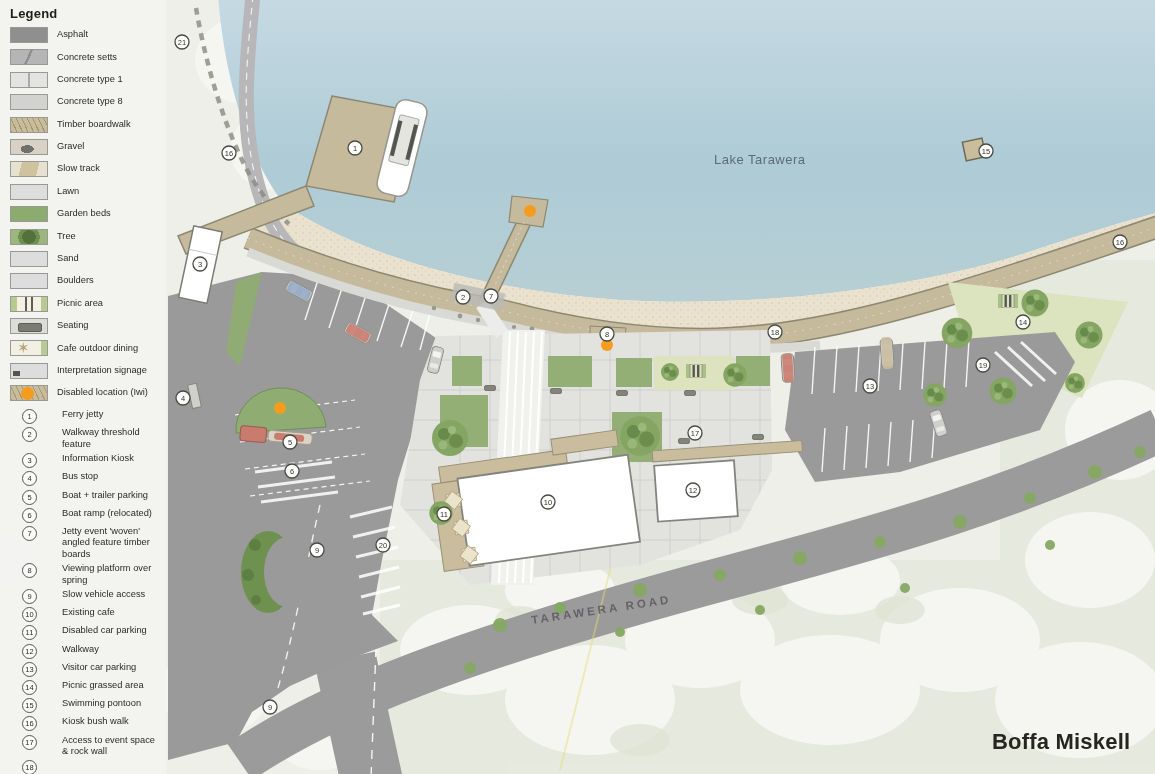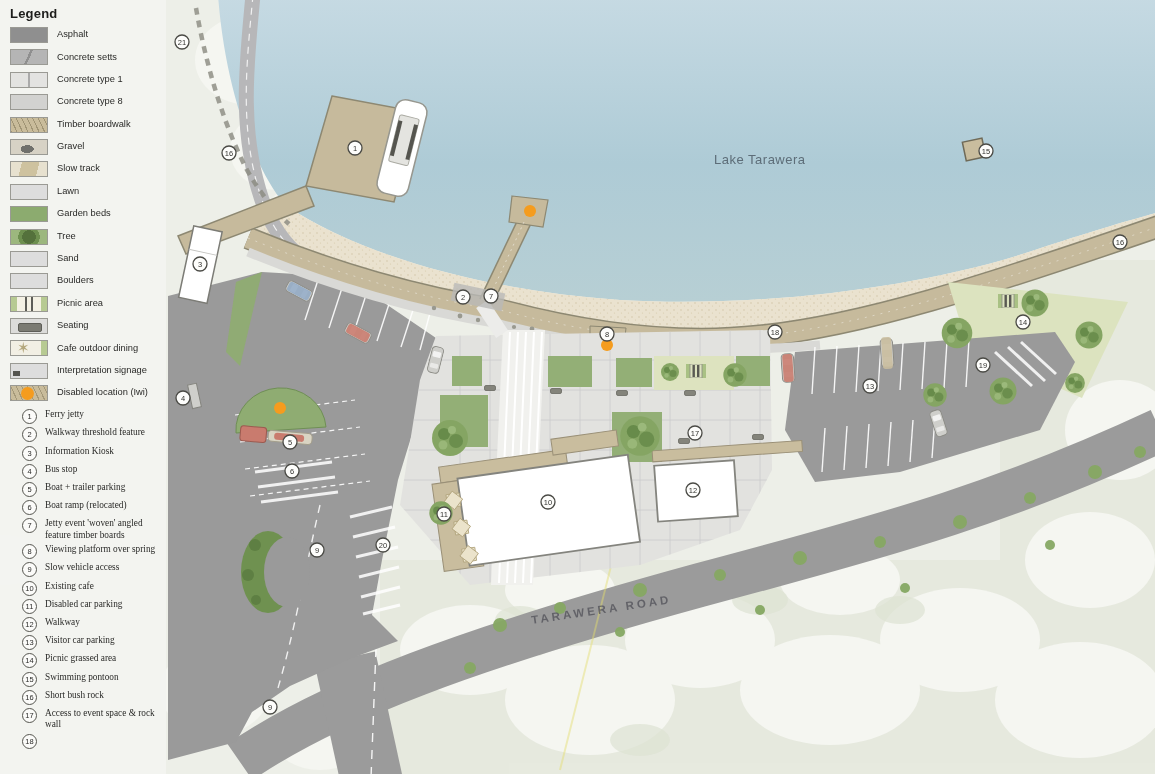--- a/index.html
+++ b/index.html
@@ -33,21 +33,21 @@
   .sw-cafe-outdoor-dining::after{content:"✶";position:absolute;left:6px;top:-2px;font-size:15px;color:#b4a77c;}
   .sw-interpretation-signage{background:#f0f0ec linear-gradient(90deg,transparent 47%,#8c8c86 47%,#8c8c86 52%,transparent 52%),linear-gradient(0deg,transparent 44%,#8c8c86 44%,#8c8c86 52%,transparent 52%);background-size:100% 100%,60% 100%;background-repeat:no-repeat;background-position:0 0,0 0;}
   .sw-interpretation-signage::after{content:"";position:absolute;left:2px;bottom:2px;width:7px;height:5px;background:#55554f;}
   .sw-sculpture-location{background:#c9bc9b repeating-linear-gradient(65deg,rgba(110,100,70,.4) 0 1px,transparent 1px 5px);}
   .sw-sculpture-location::after{content:"";position:absolute;left:10px;top:1px;width:13px;height:13px;border-radius:50%;background:#f59c1e;}
   
   #numbered{margin-top:8px;}
   .num-row{display:flex;align-items:flex-start;margin-bottom:3.2px;}
   .badge{flex:0 0 13px;width:13px;height:13px;border:1px solid #55554f;border-radius:50%;
          font-size:7.5px;line-height:13px;text-align:center;color:#2a2a28;background:#fbfbf9;margin:0 0 0 12px;}
-  .num-row .lbl{font-size:9.3px;color:#2a2a28;margin-left:8px;line-height:1.22;max-width:118px;font-family:Liberation Serif, serif;}
+  .num-row .lbl{font-size:9.3px;color:#2a2a28;margin-left:25px;line-height:1.22;max-width:118px;}
   
   .map-label{position:absolute;z-index:3;}
   #logo{left:992px;top:729px;font-size:22px;font-weight:bold;color:#26261f;letter-spacing:.2px;}
 </style>
 </head>
 <body>
 
 <div id="stage">
 
 <svg id="map-svg" width="1155" height="774" viewBox="0 0 1155 774">
@@ -626,26 +626,27 @@
         <div class="num-row">
           <span class="badge">14</span>
           <span class="lbl">Picnic grassed area</span>
         </div>
         <div class="num-row">
           <span class="badge">15</span>
           <span class="lbl">Swimming pontoon</span>
         </div>
         <div class="num-row">
           <span class="badge">16</span>
-          <span class="lbl">Short bush rock</span>
+          <span class="lbl">Kiosk bush walk</span>
         </div>
         <div class="num-row">
           <span class="badge">17</span>
           <span class="lbl">Access to event space &amp; rock wall</span>
         </div>
         <div class="num-row">
           <span class="badge">18</span>
         </div>
       </div>
 </div>
 
+<div id="logo" class="map-label">Boffa Miskell</div>
 
 </div>
 
 </body></html>

